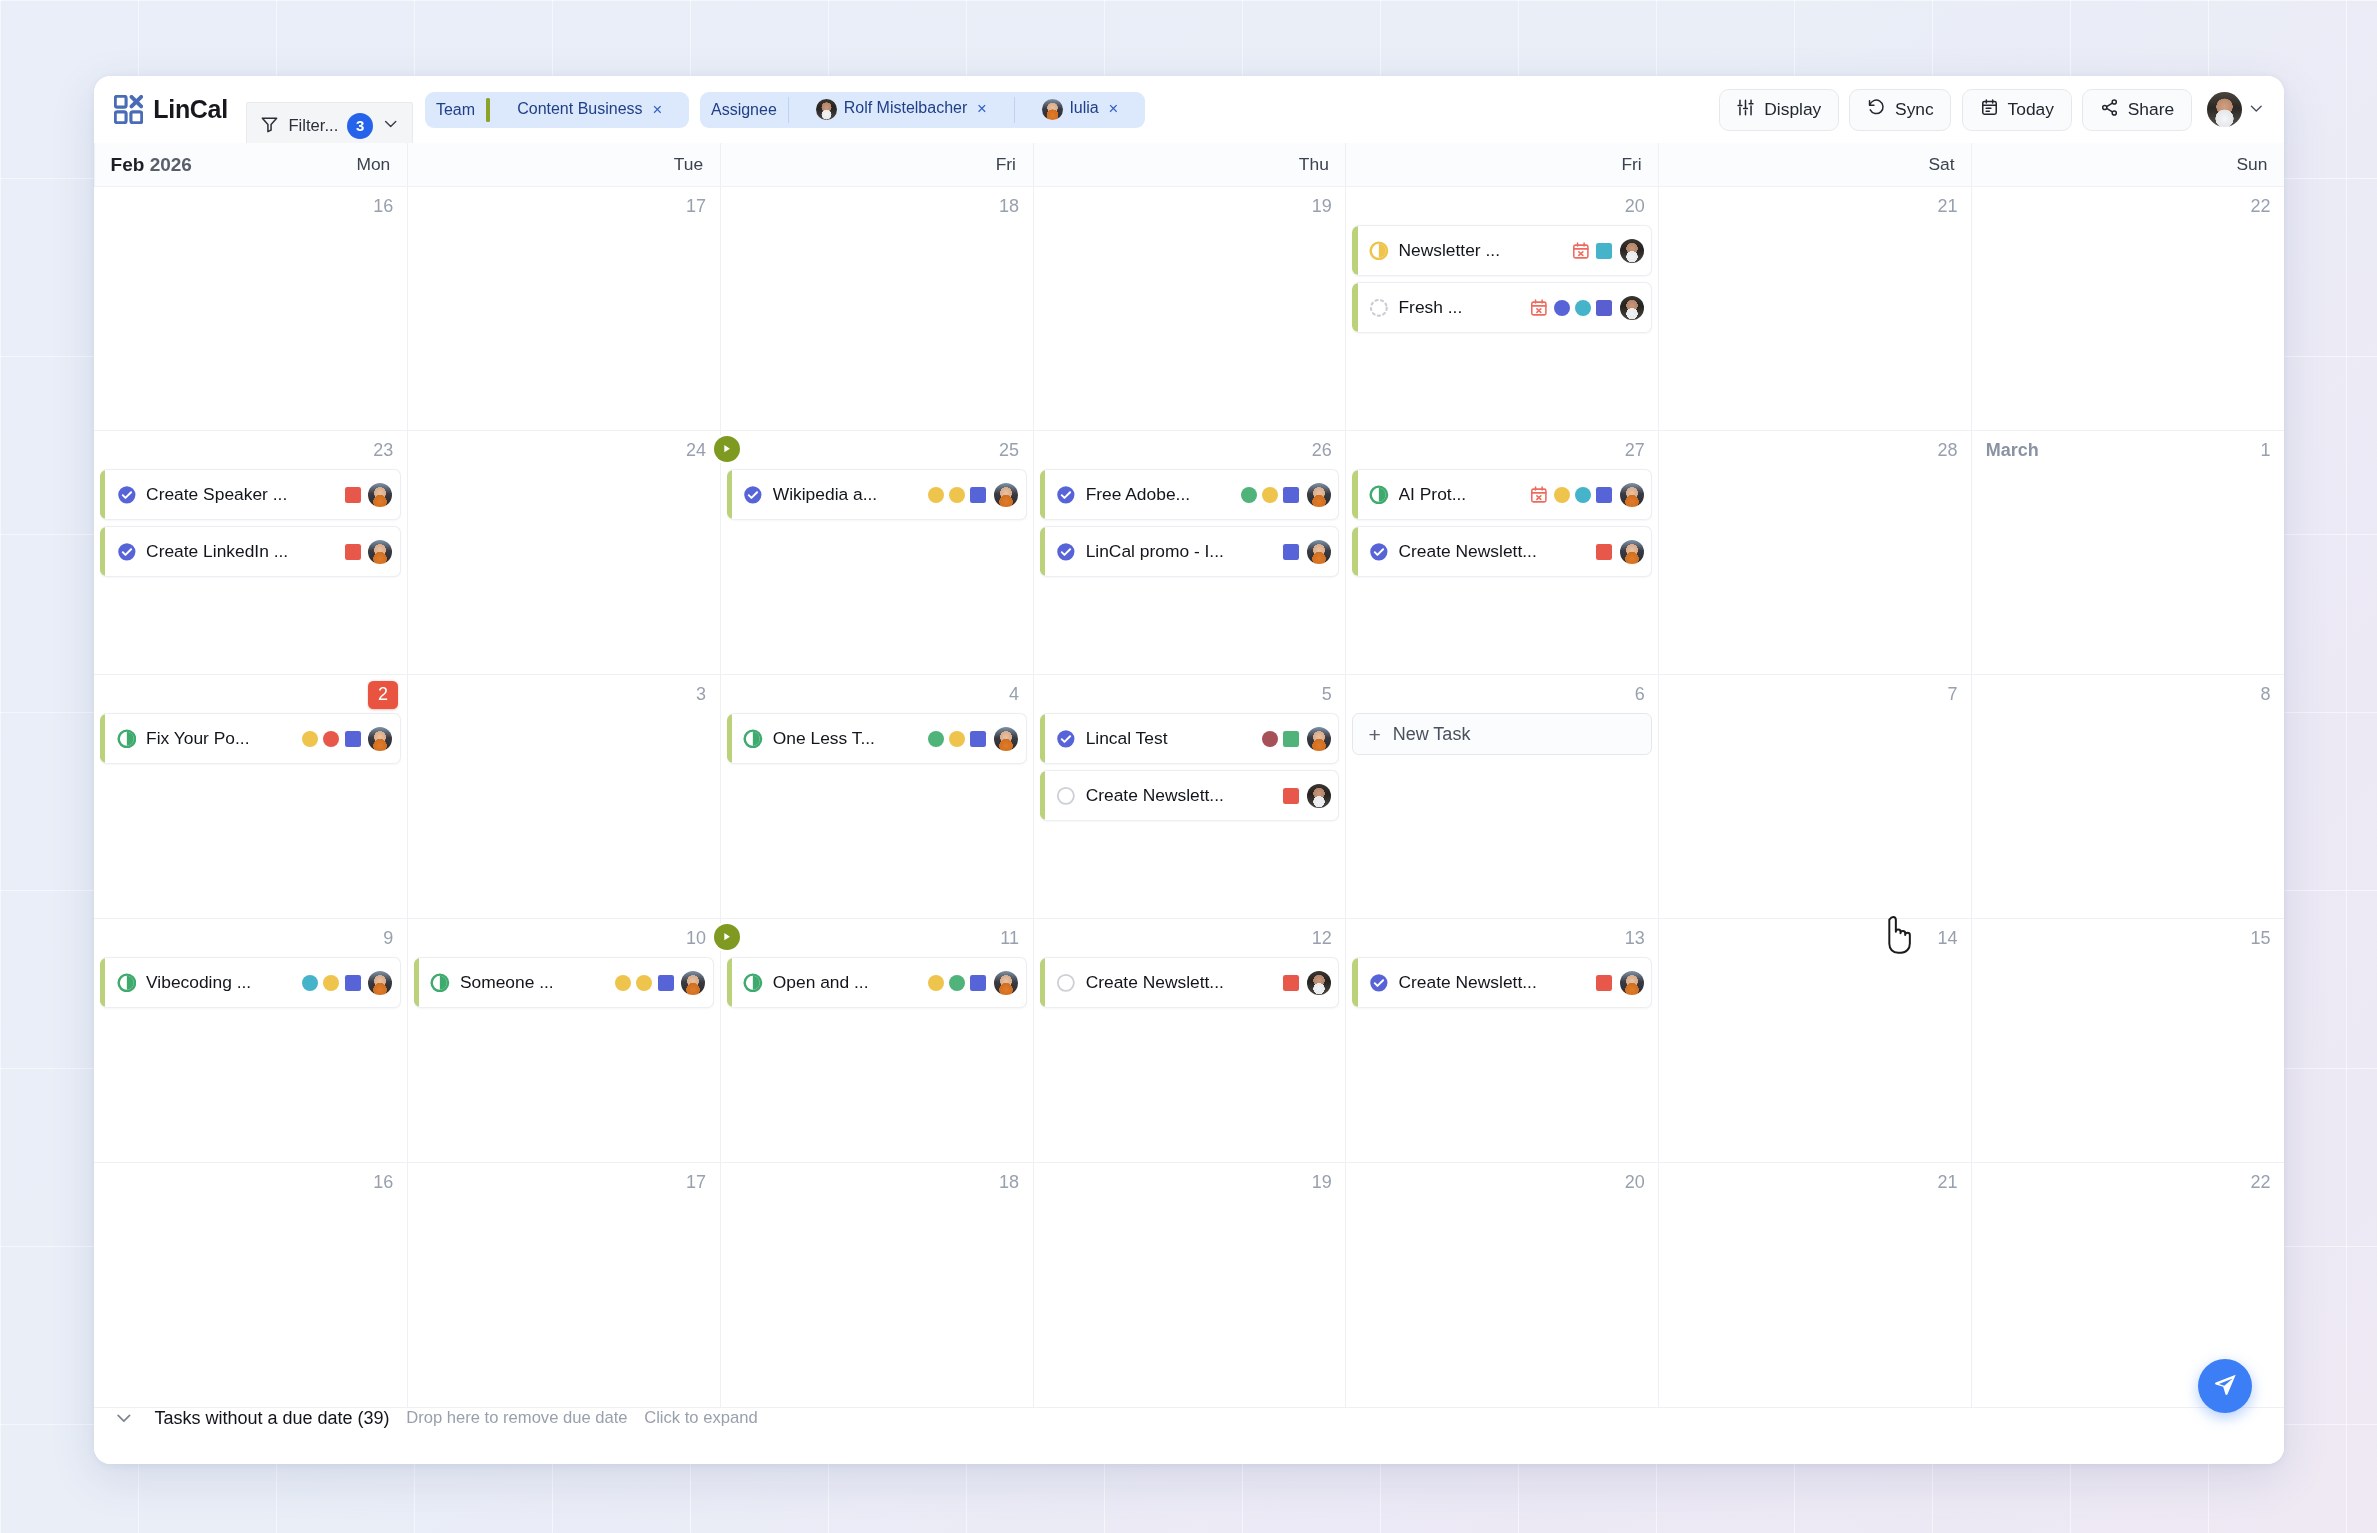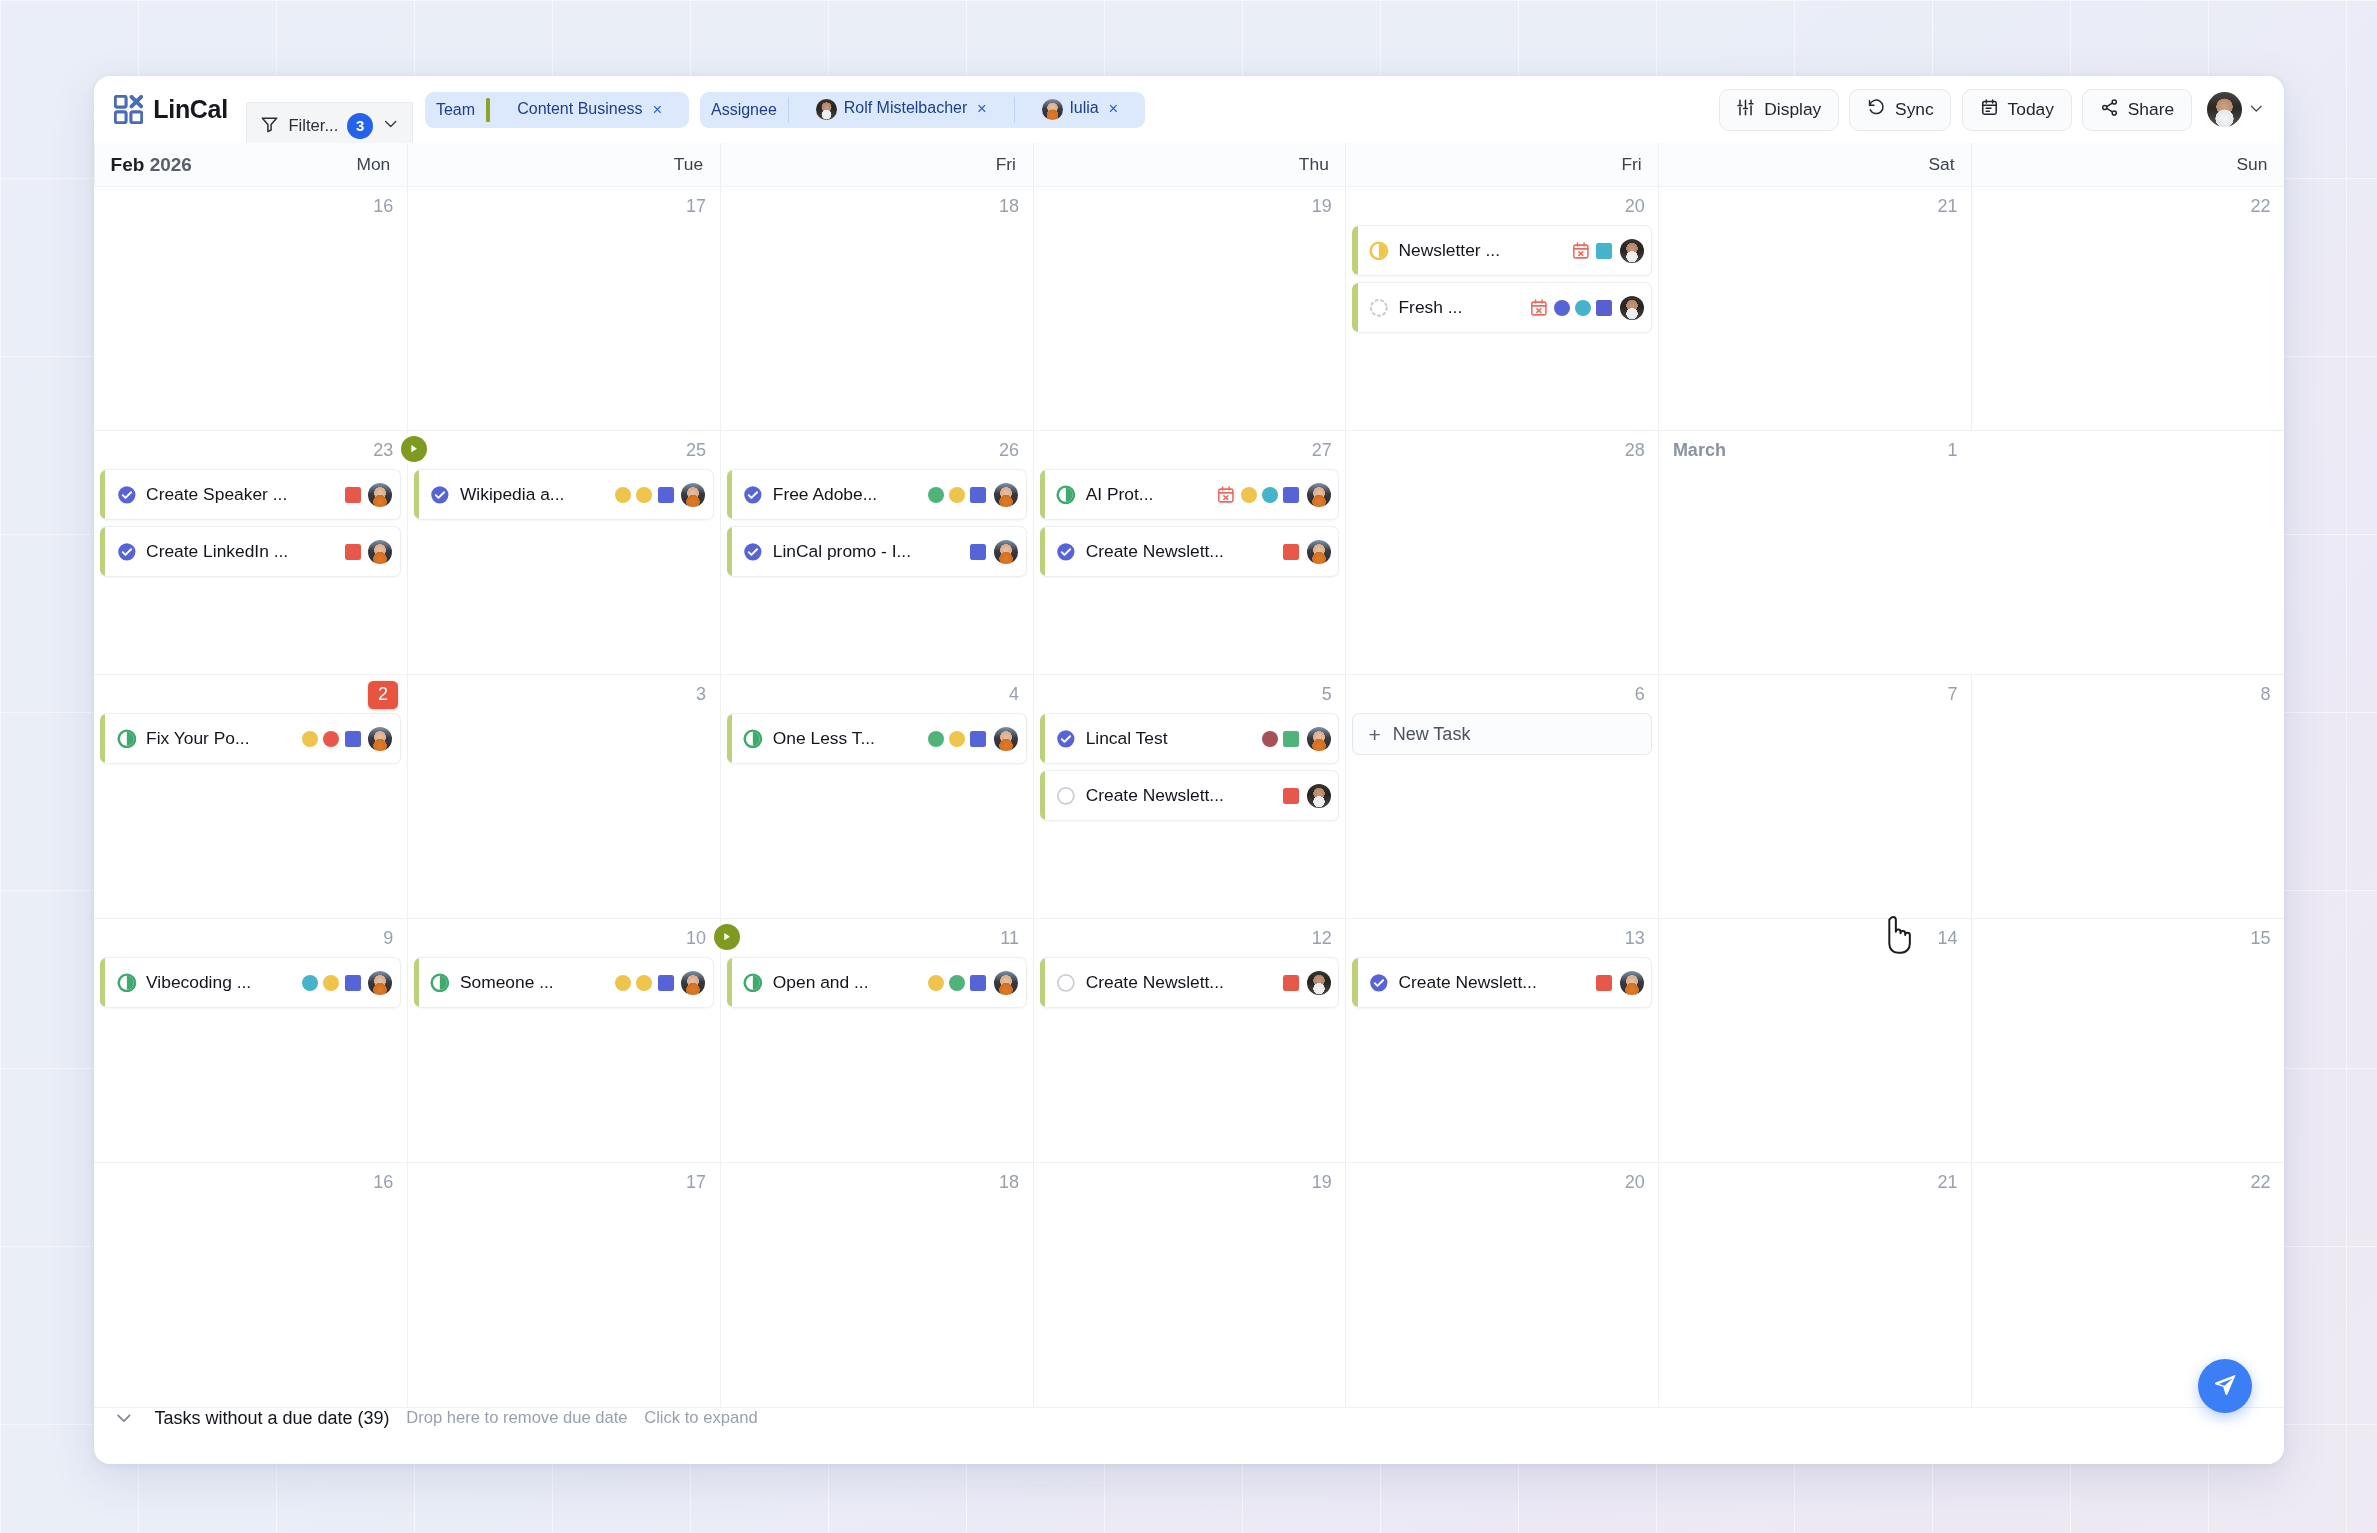--- a/index.html
+++ b/index.html
@@ -595,20 +595,26 @@
               <span class="evt-title">Create LinkedIn ...</span>
               <span class="evt-meta">
                 <span class="tag-sq" style="background:#e8584a"></span>
                 <span class="av av-iulia evt-av"></span>
               </span>
             </div>
           </div>
         </div>
         <div class="cell">
           <div class="daynum-row">
+            <span class="daynum">24</span>
+          </div>
+          <div class="events"></div>
+        </div>
+        <div class="cell">
+          <div class="daynum-row">
             <span class="play-badge">
     <svg viewBox="0 0 24 24" fill="#ffffff">
                 <path d="M7 4.5 19 12 7 19.5z"></path>
               </svg>
             </span>
             <span class="daynum">25</span>
           </div>
           <div class="events">
             <div class="evt">
               <span class="evt-status"><svg viewBox="0 0 24 24" width="19.7" height="19.7">

